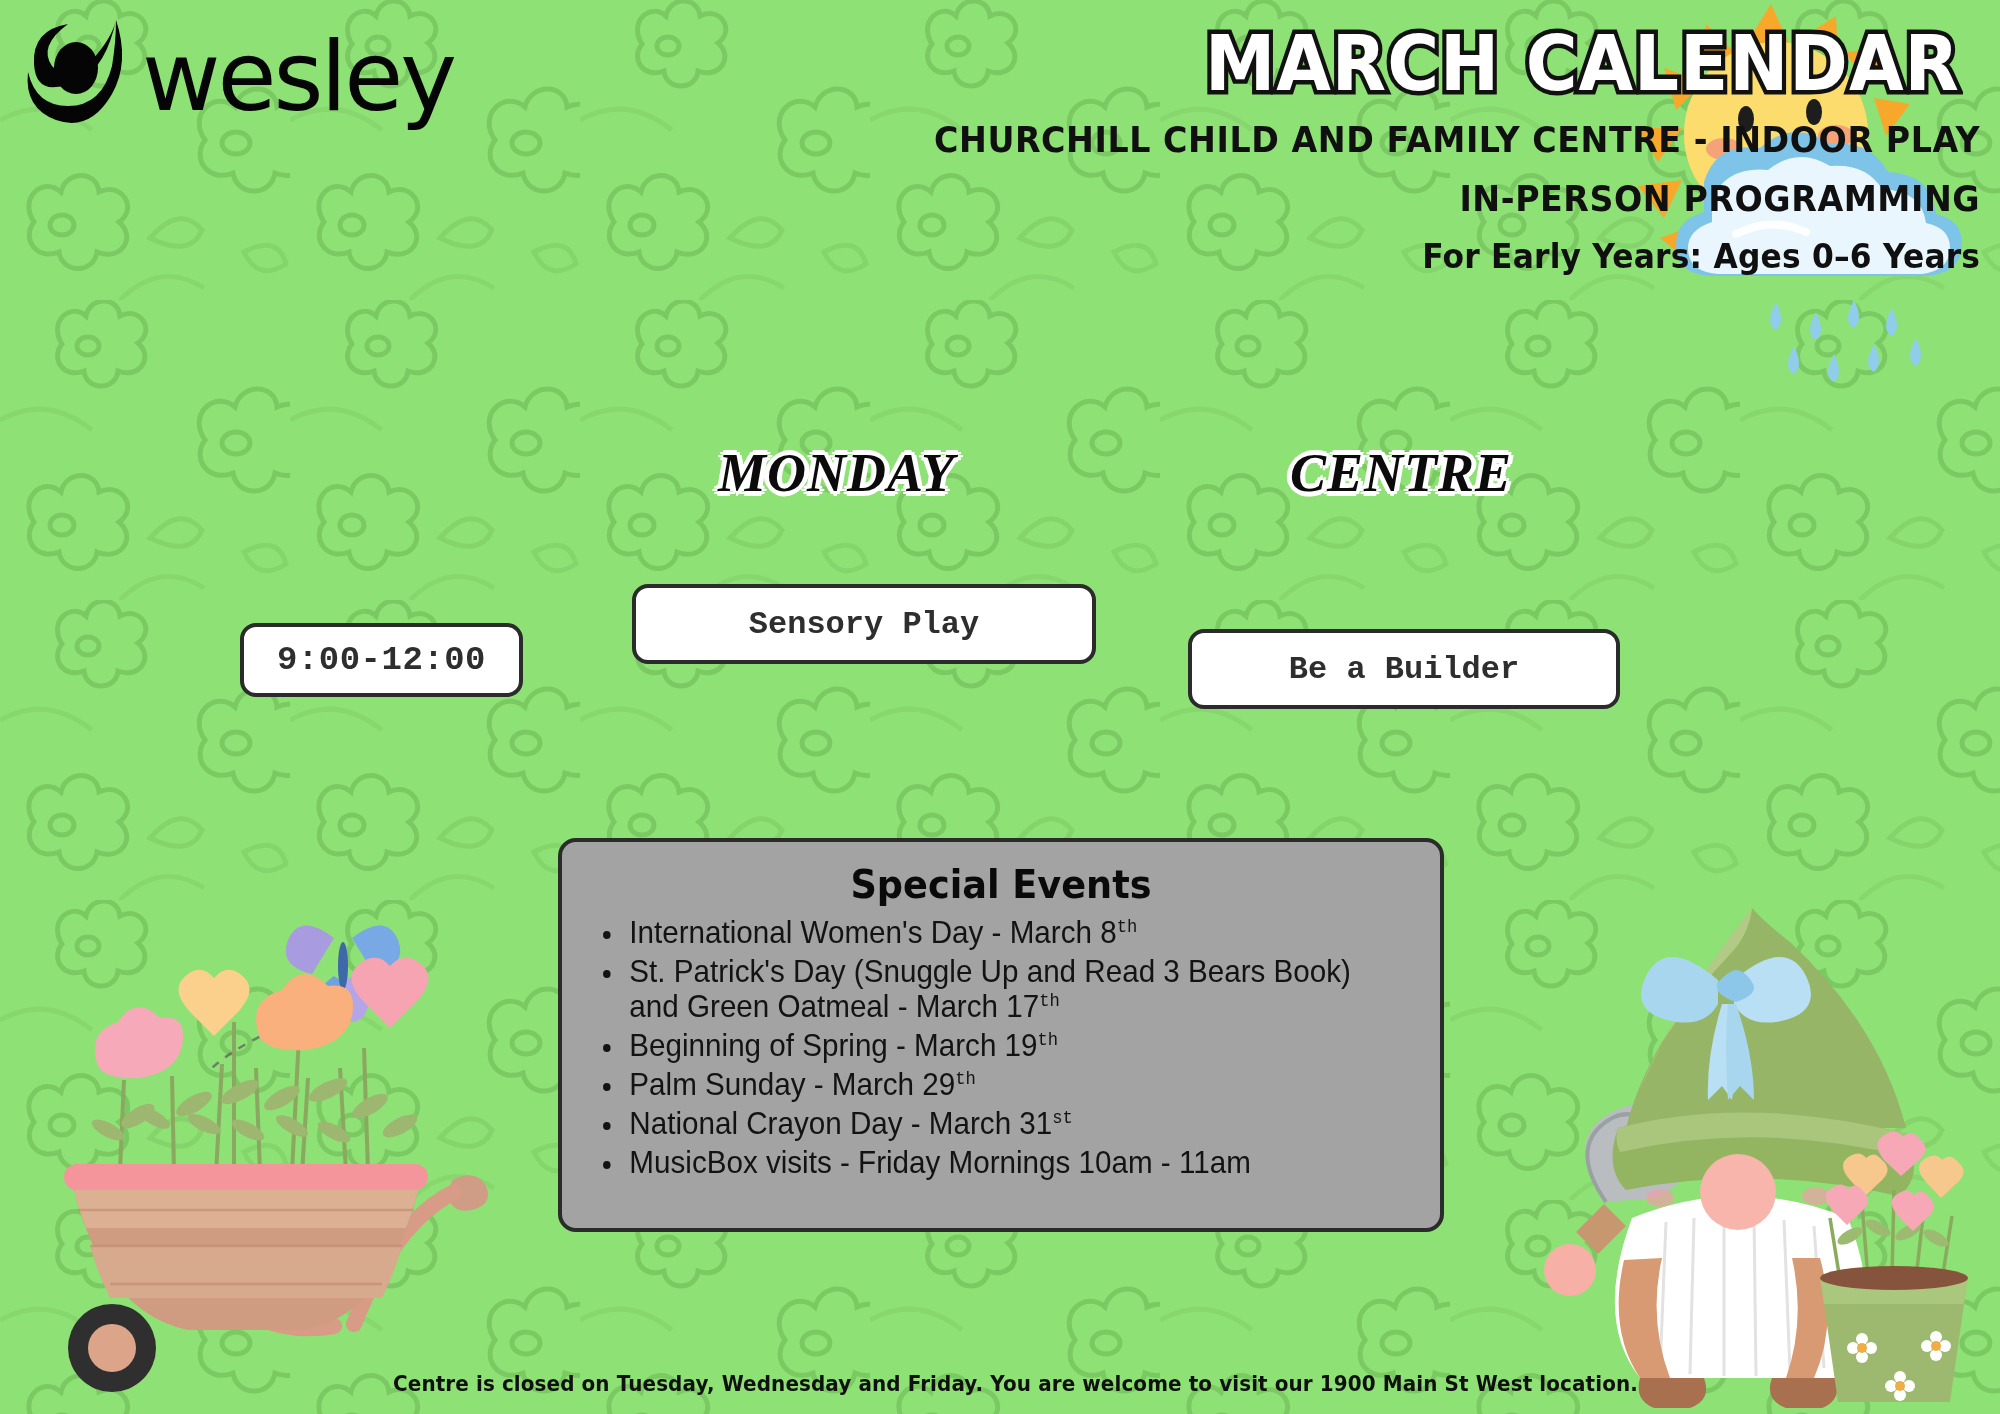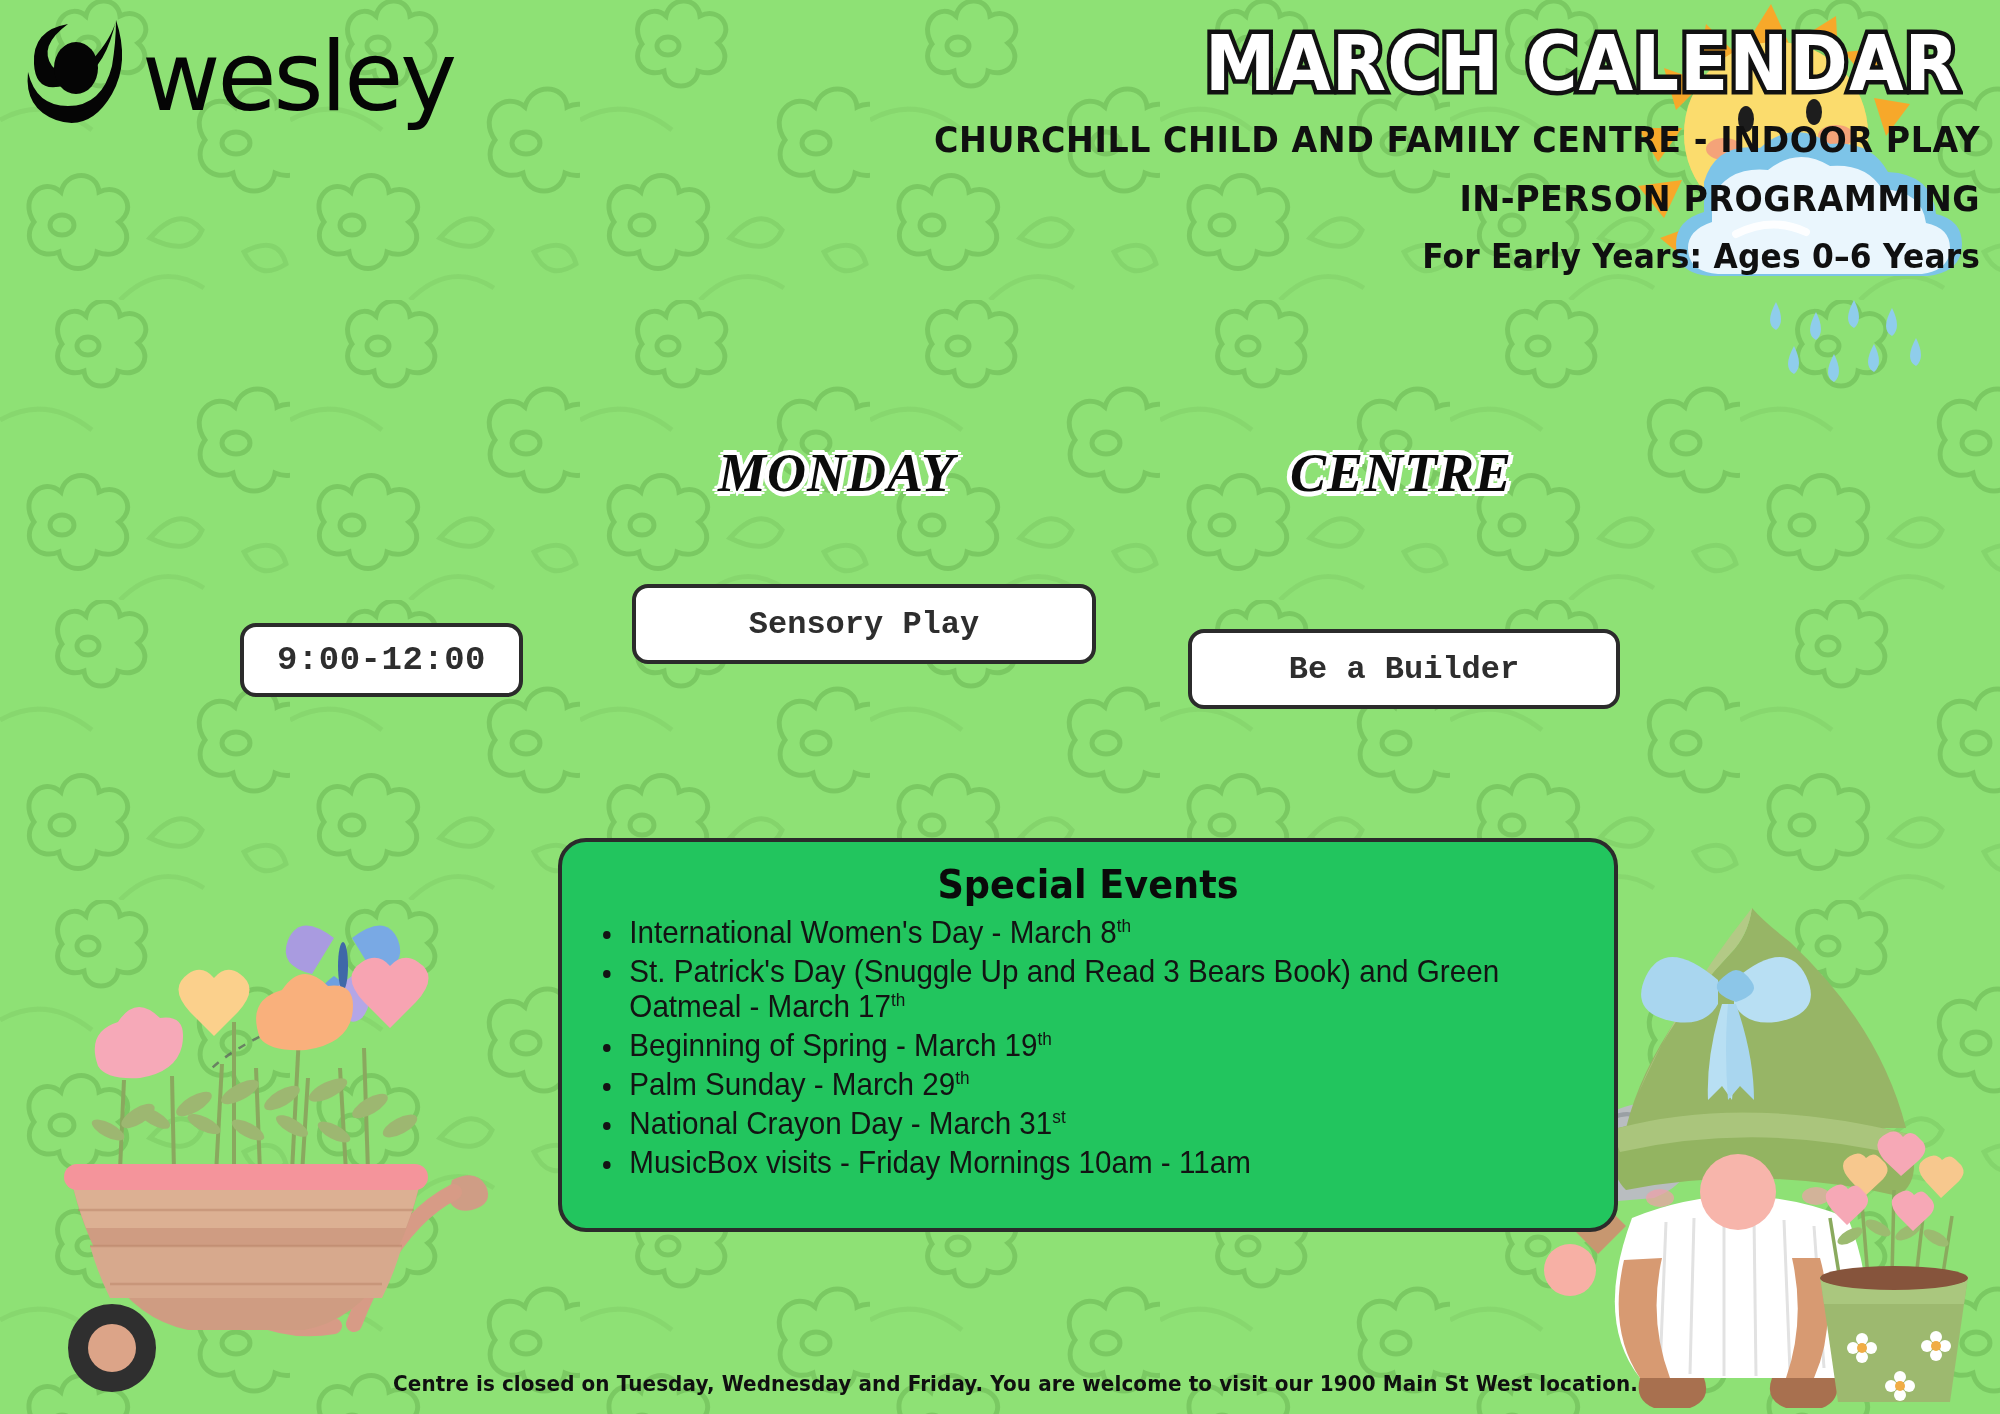--- a/index.html
+++ b/index.html
@@ -138,25 +138,25 @@
     width: 432px;
     height: 80px;
     font-size: 32px;
   }
 
   
   .events-panel {
     position: absolute;
     left: 558px;
     top: 838px;
-    width: 1060px;
+    width: 886px;
     height: 394px;
-    background: #22c55e;
+    background: #a3a3a3;
     border: 4px solid #2b2b2b;
-    border-radius: 28px;
+    border-radius: 18px;
     box-sizing: border-box;
     padding: 16px 26px 10px 26px;
   }
   .events-title {
     text-align: center;
     font-family: "DejaVu Sans", sans-serif;
     font-weight: 700;
     font-size: 39px;
     color: #0a0a0a;
     margin: 4px 0 8px 0;
@@ -184,20 +184,21 @@
     left: 16px;
     top: 16px;
     width: 8px;
     height: 8px;
     border-radius: 50%;
     background: #131313;
   }
   .events-list sup {
     font-size: 0.58em;
     vertical-align: super;
+    font-family: Liberation Mono, monospace;
   }
 
   
   .footer-note {
     position: absolute;
     left: 0;
     right: 0;
     bottom: 18px;
     text-align: center;
     font-family: "DejaVu Sans", sans-serif;

